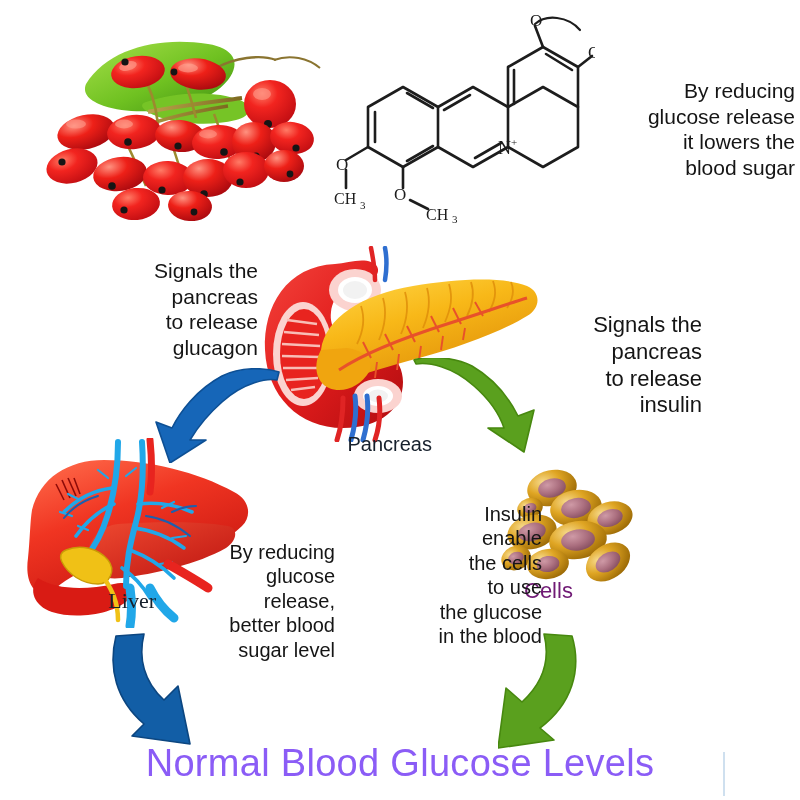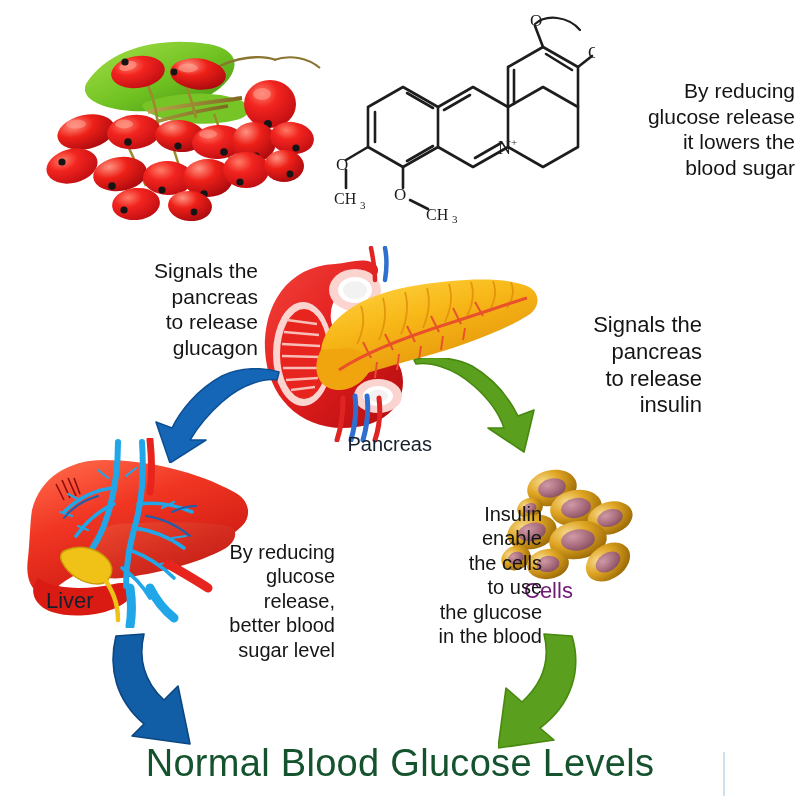--- a/index.html
+++ b/index.html
@@ -17,36 +17,36 @@
   #top-caption{left:585px;top:78px;width:210px;font-size:21px;}
 
   
   #pancreas-illustration{left:243px;top:246px;width:300px;height:196px;}
   #pancreas-label{left:272px;top:432px;width:160px;font-size:20px;color:#16202c;}
 
   #left-caption{left:62px;top:258px;width:196px;font-size:21px;}
   #right-caption{left:497px;top:312px;width:205px;font-size:22px;}
 
   #liver-illustration{left:22px;top:438px;width:230px;height:190px;}
-  #liver-label{left:46px;top:588px;width:110px;font-size:22px;color:#16202c;text-align:left;}
+  #liver-label{left:46px;top:588px;width:110px;font-size:22px;color:#16202c;text-align:right;font-family:Liberation Serif, serif;}
 
   #cells-illustration{left:500px;top:466px;width:140px;height:120px;}
   #cells-label{left:524px;top:578px;width:110px;font-size:22px;color:#701a75;text-align:left;}
 
   #liver-caption{left:160px;top:540px;width:175px;font-size:20px;}
   #cells-caption{left:390px;top:502px;width:152px;font-size:20px;}
 
   
   #arrow-pancreas-to-liver{left:148px;top:368px;width:135px;height:95px;}
   #arrow-pancreas-to-cells{left:412px;top:358px;width:125px;height:95px;}
   #arrow-liver-to-result{left:100px;top:628px;width:145px;height:122px;}
   #arrow-cells-to-result{left:498px;top:628px;width:165px;height:122px;}
 
   
-  #bottom-title{left:0px;top:742px;width:800px;text-align:center;font-size:38px;color:#14532d;letter-spacing:.3px;}
+  #bottom-title{left:0px;top:742px;width:800px;text-align:center;font-size:38px;color:#8b5cf6;letter-spacing:.3px;}
   #edge-artifact{left:723px;top:752px;width:2px;height:44px;background:#cfe0ef;}
 </style>
 </head>
 <body>
 
 <div class="abs" id="berry-photo">
   <svg viewBox="0 0 300 210" width="300" height="210">
     <defs>
       <radialGradient id="berryG" cx="35%" cy="28%" r="78%">
         <stop offset="0%" stop-color="#ff7b66"></stop>

